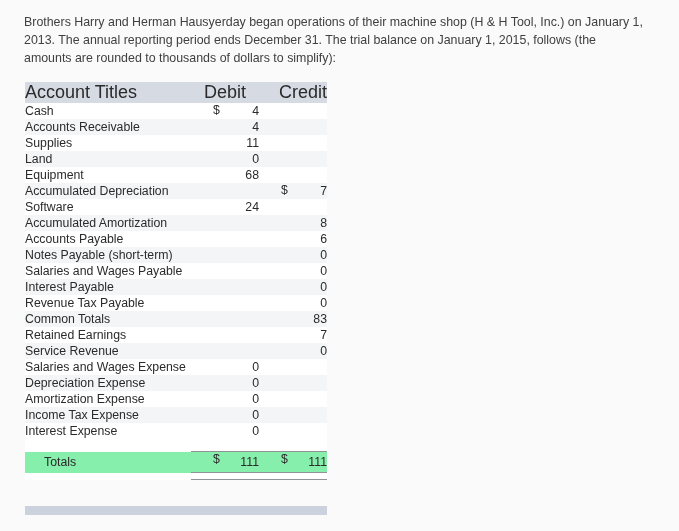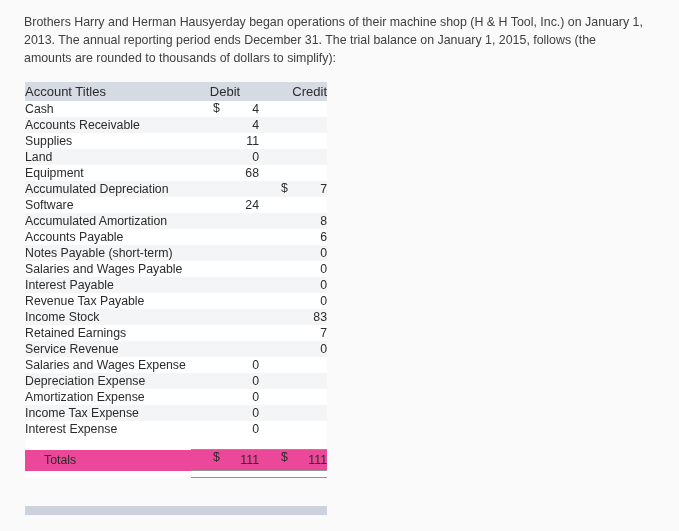--- a/index.html
+++ b/index.html
@@ -51,21 +51,21 @@
   table.tb th, table.tb td {
     padding: 0;
     vertical-align: middle;
     font-weight: normal;
   }
 
   
   thead th {
     background: #d5dae3;
     height: 19px;
-    font-size: 13px;
+    font-size: 18px;
     color: #2b2b2b;
     white-space: nowrap;
   }
   th.h-acct   { text-align: left;  padding-left: 8px; }
   th.h-debit  { text-align: center; padding-right: 9px; }
   th.h-credit { text-align: right; padding-right: 9px; }
 
   
   tbody tr.row { height: 16px; }
   tbody tr.row:nth-child(odd)  { background: #ffffff; }
@@ -87,21 +87,21 @@
     position: absolute;
     left: 22px;
     top: 0;
   }
 
   
   tr.spacer { height: 13px; background: #ffffff; }
   tr.spacer td { padding: 0; }
 
   
-  tr.totals { height: 21px; background: #ec4899; }
+  tr.totals { height: 21px; background: #86efac; }
   tr.totals td.acct {
     padding-left: 19px;
   }
   tr.totals td.amt {
     border-top: 1px solid #8f9296;
   }
 
   
   tr.dbl { height: 7px; background: #ffffff; }
   tr.dbl td { padding: 0; }
@@ -202,21 +202,21 @@
             <td class="acct">Interest Payable</td>
             <td class="amt"></td>
             <td class="amt">0</td>
           </tr>
           <tr class="row">
             <td class="acct">Revenue Tax Payable</td>
             <td class="amt"></td>
             <td class="amt">0</td>
           </tr>
           <tr class="row">
-            <td class="acct">Income Stock</td>
+            <td class="acct">Common Totals</td>
             <td class="amt"></td>
             <td class="amt">83</td>
           </tr>
           <tr class="row">
             <td class="acct">Retained Earnings</td>
             <td class="amt"></td>
             <td class="amt">7</td>
           </tr>
           <tr class="row">
             <td class="acct">Service Revenue</td>

